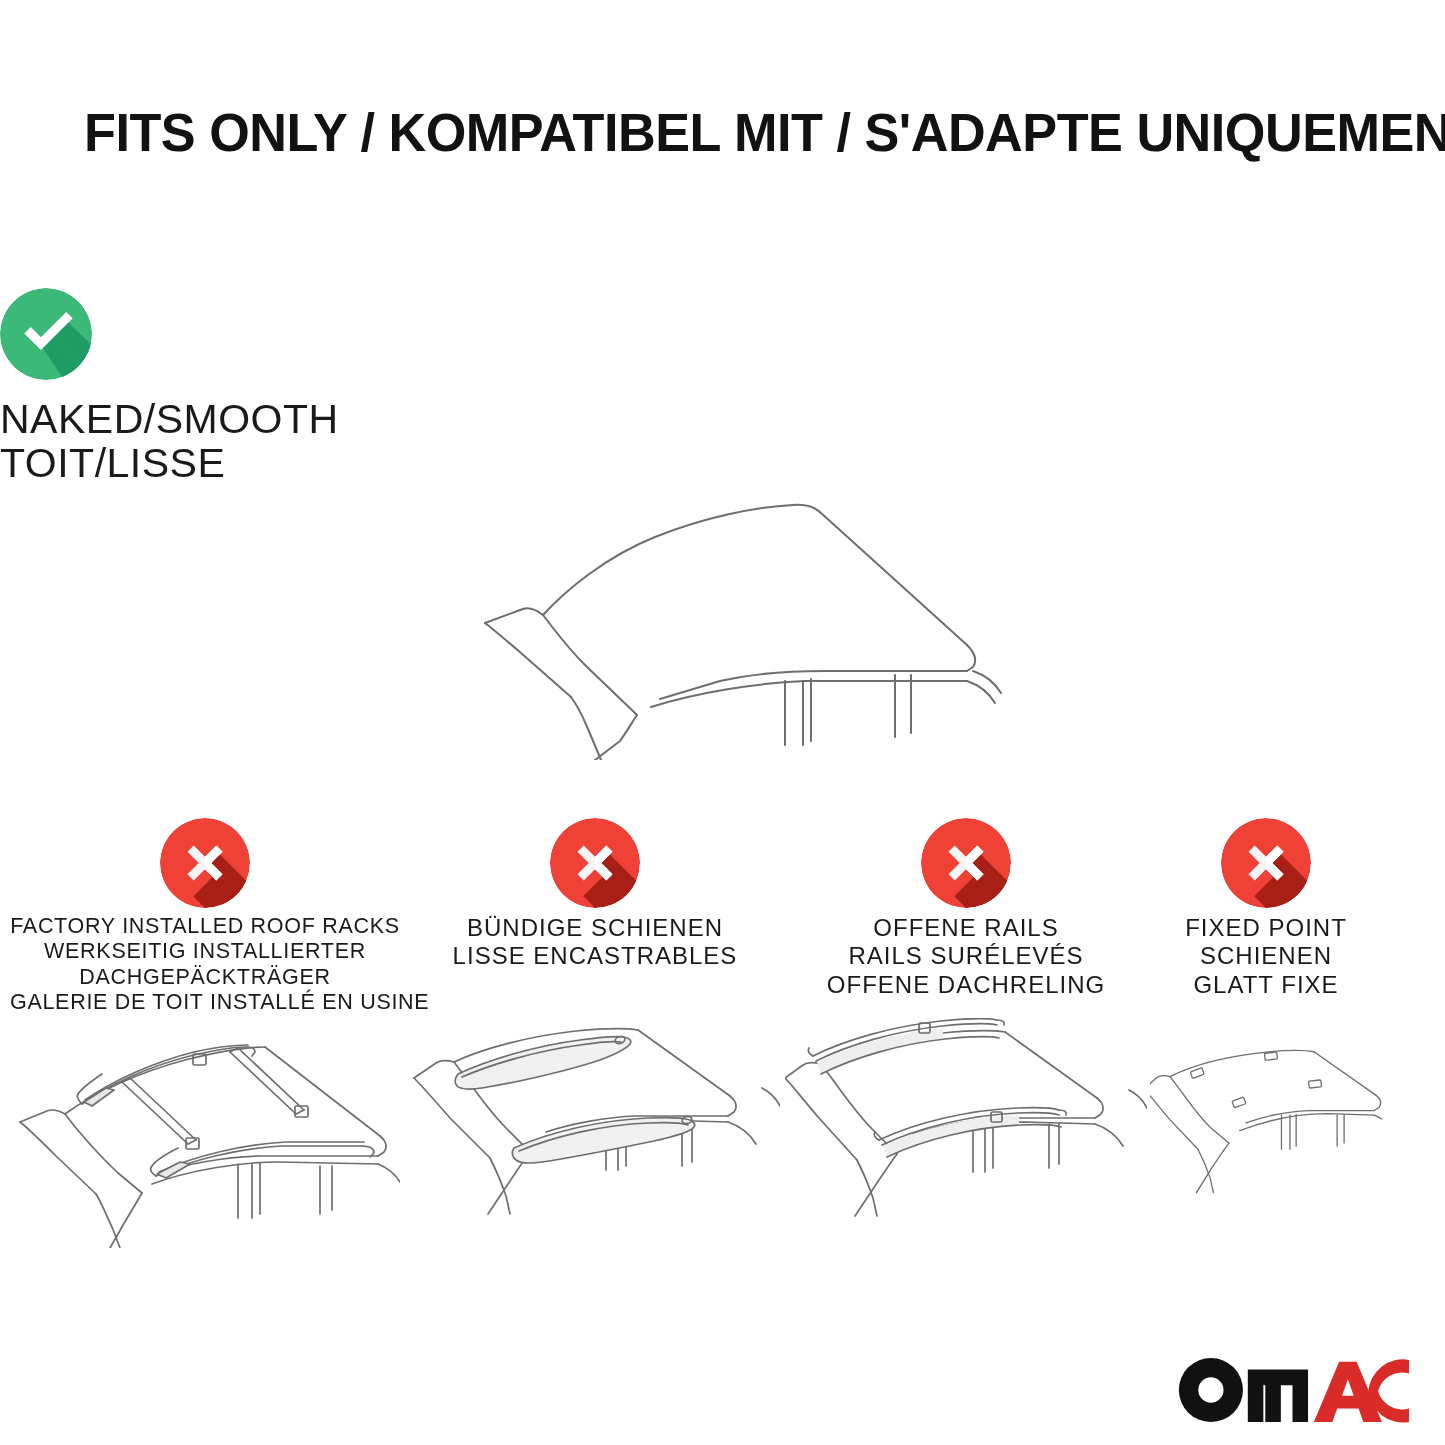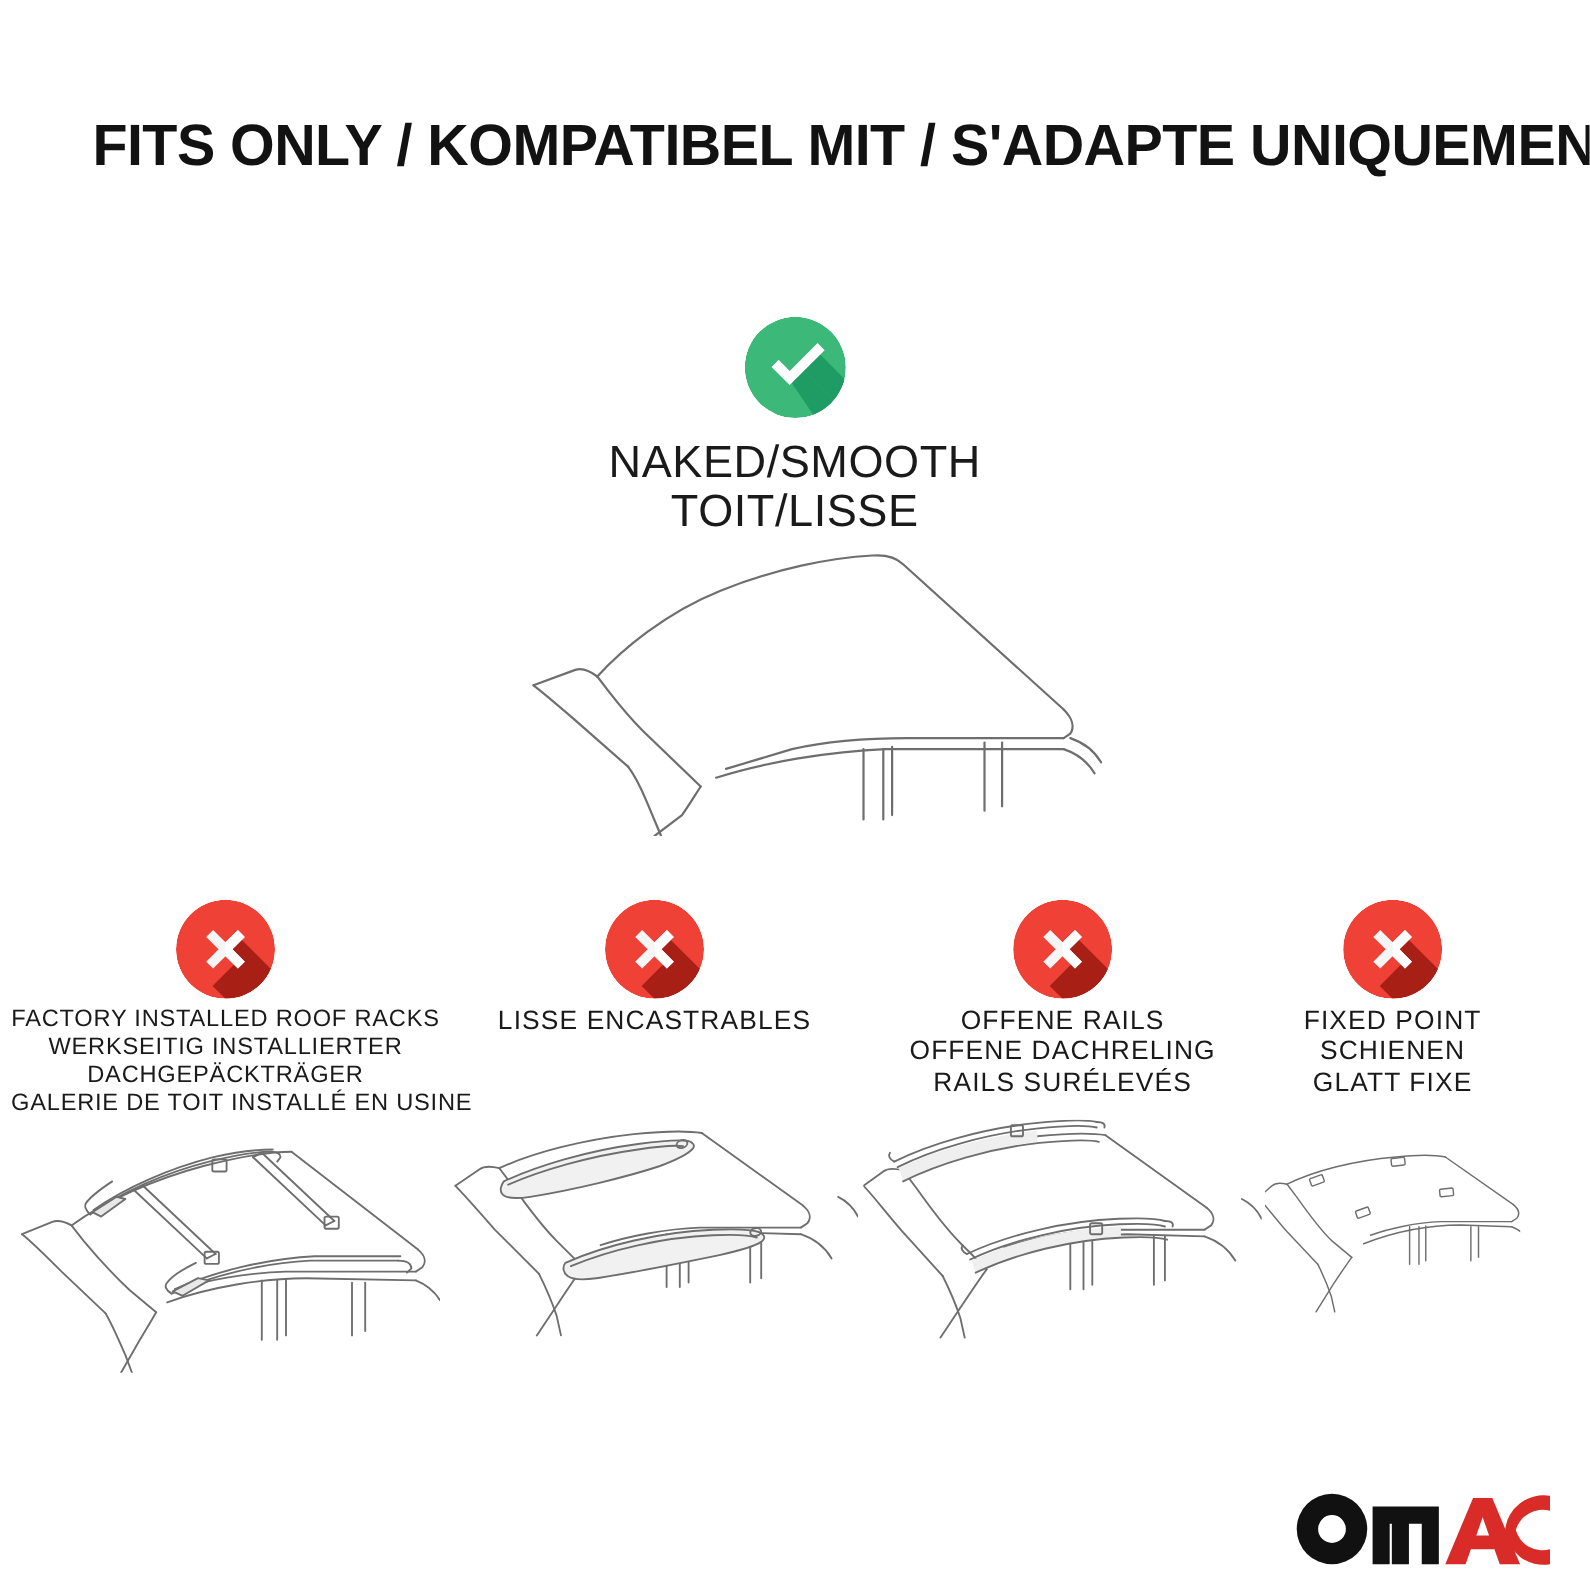--- a/index.html
+++ b/index.html
@@ -38,21 +38,21 @@
     transform-origin: left center;
     line-height: 1.0;
   }
 
   
   .ok-block {
     position: absolute;
     left: 0;
     top: 288px;
     width: 1445px;
-    text-align: center;
+    text-align: left;
   }
   .badge {
     width: 92px;
     height: 92px;
     border-radius: 50%;
     position: relative;
     display: inline-block;
     overflow: hidden;
   }
   .badge svg { display: block; width: 100%; height: 100%; }
@@ -289,20 +289,21 @@
             <g clip-path="url(#xc1)">
               <circle cx="50" cy="50" r="50" fill="#ef4136"></circle>
               <path d="M63 37 L100 74 L100 100 L50 100 L37 87 L50 74 L63 61 L50 48 Z" fill="#a81f16"></path>
               <path d="M37.5 30.5 L50 43 L62.5 30.5 L69.5 37.5 L57 50 L69.5 62.5 L62.5 69.5 L50 57 L37.5 69.5 L30.5 62.5 L43 50 L30.5 37.5 Z" fill="#f5f5f5"></path>
               <path d="M50 43 L62.5 30.5 L69.5 37.5 L57 50 L69.5 62.5 L62.5 69.5 L50 57 Z" fill="#ffffff"></path>
             </g>
           </svg>
         </div>
       </div>
       <div class="col-label">
+        <div>BÜNDIGE SCHIENEN</div>
         <div>LISSE ENCASTRABLES</div>
       </div>
       <div class="col-art">
         <svg viewBox="0 0 370 230" aria-hidden="true">
           <g fill="none" stroke="#6e6e6e" stroke-width="1.7" stroke-linejoin="round" stroke-linecap="round">
             <path d="M44 44 C74 30 120 18 166 13 C196 10 216 10 228 12"></path>
             <path d="M228 12 L320 78"></path>
             <path d="M320 78 C326 83 328 89 324 94 L318 98"></path>
             <path d="M318 98 L226 98 C196 99 160 106 136 114"></path>
             <path d="M44 44 C36 42 30 42 26 45 L4 60"></path>
@@ -349,22 +350,22 @@
               <circle cx="50" cy="50" r="50" fill="#ef4136"></circle>
               <path d="M63 37 L100 74 L100 100 L50 100 L37 87 L50 74 L63 61 L50 48 Z" fill="#a81f16"></path>
               <path d="M37.5 30.5 L50 43 L62.5 30.5 L69.5 37.5 L57 50 L69.5 62.5 L62.5 69.5 L50 57 L37.5 69.5 L30.5 62.5 L43 50 L30.5 37.5 Z" fill="#f5f5f5"></path>
               <path d="M50 43 L62.5 30.5 L69.5 37.5 L57 50 L69.5 62.5 L62.5 69.5 L50 57 Z" fill="#ffffff"></path>
             </g>
           </svg>
         </div>
       </div>
       <div class="col-label">
         <div>OFFENE RAILS</div>
+        <div>RAILS SURÉLEVÉS</div>
         <div>OFFENE DACHRELING</div>
-        <div>RAILS SURÉLEVÉS</div>
       </div>
       <div class="col-art">
         <svg viewBox="0 0 362 230" aria-hidden="true">
           <g fill="none" stroke="#6e6e6e" stroke-width="1.7" stroke-linejoin="round" stroke-linecap="round">
             <path d="M36 46 C66 32 112 20 158 15 C188 12 208 12 220 14"></path>
             <path d="M220 14 L312 80"></path>
             <path d="M312 80 C318 85 320 91 316 96 L310 100"></path>
             <path d="M310 100 L218 100 C188 101 152 108 128 116"></path>
             <path d="M36 46 C28 44 22 44 18 47 L0 60"></path>
             <path d="M36 46 L48 62 C58 76 72 96 88 112 L112 136"></path>

